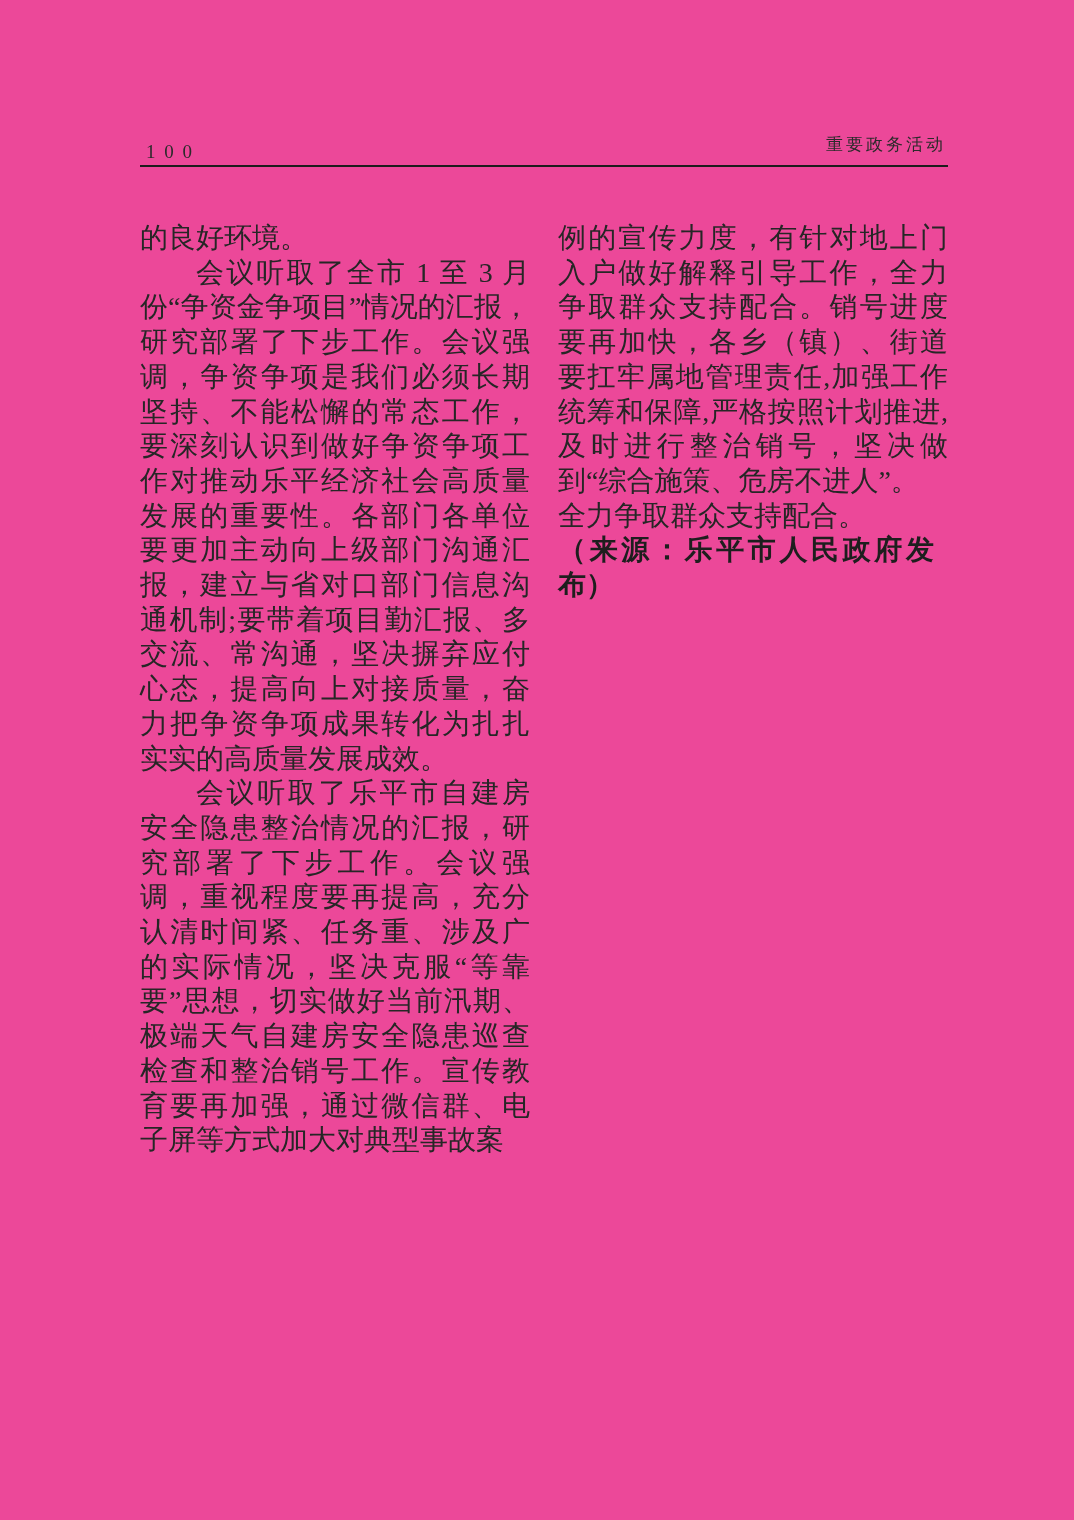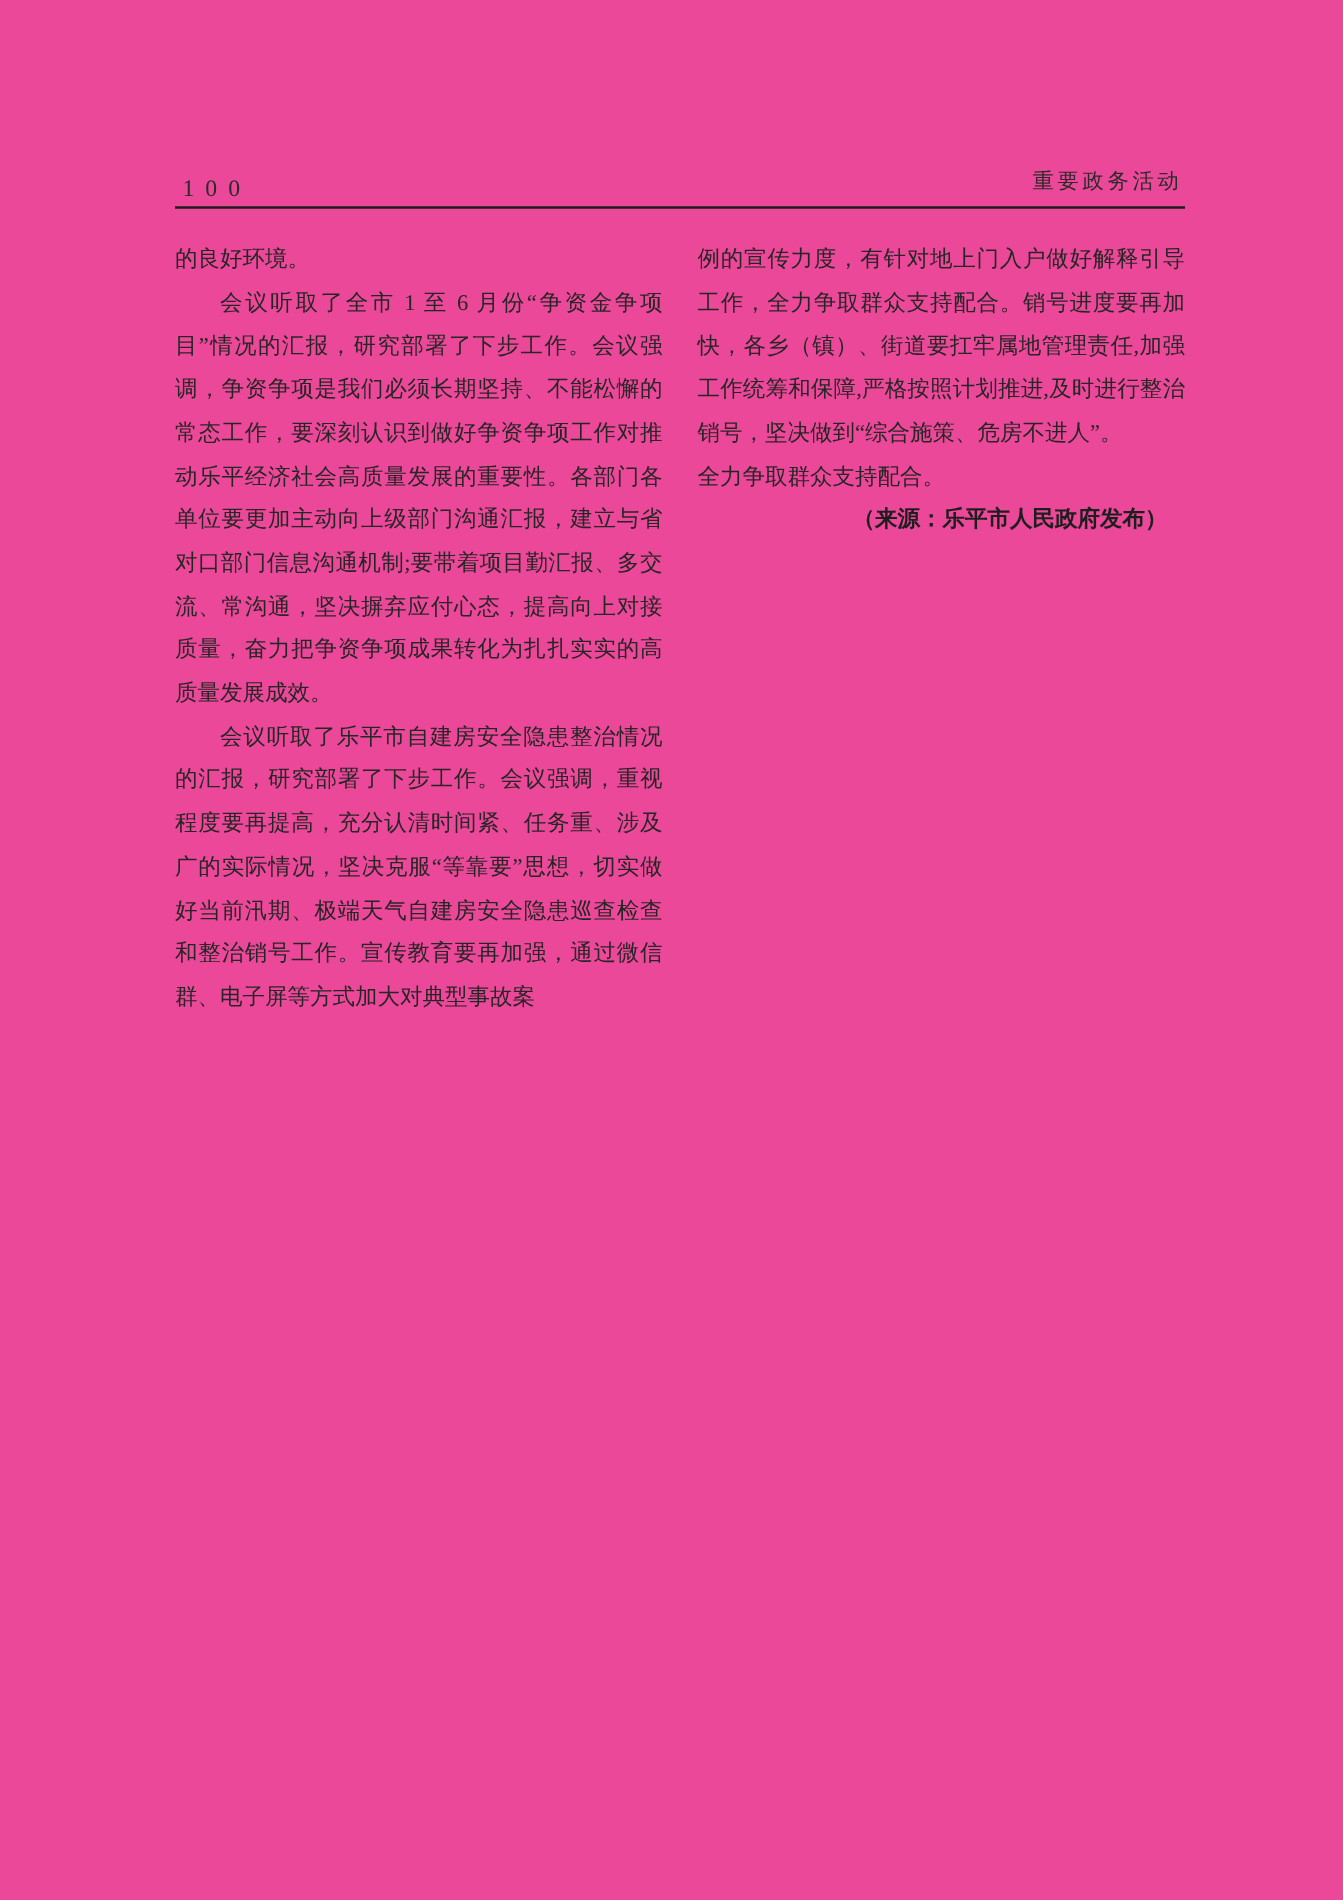--- a/index.html
+++ b/index.html
@@ -41,52 +41,52 @@
     position: absolute;
     left: 140px;
     top: 190px;
     width: 808px;
     display: flex;
     gap: 28px;
   }
   .column {
     flex: none;
     width: 390px;
-    font-size: 18px;
+    font-size: 28px;
     line-height: 34.7px;
     text-align: justify;
     text-justify: inter-character;
     text-spacing-trim: space-all;
     color: #262626;
+    margin-top: 31px;
   }
   .para { margin: 0; }
   .para.indent { text-indent: 2em; }
   .para.source {
     font-weight: bold;
-    text-align: right;
     padding-right: 14px;
     color: #1e1e1e;
   }
 </style>
 </head>
 <body>
 
 <div class="page">
 
   <div class="pageno">1 0 0</div>
 
   <div class="section-title">重要政务活动</div>
 
   <div class="rule"></div>
 
   <div class="columns">
 
     <div class="column">
       <p class="para">的良好环境。</p>
-      <p class="para indent">会议听取了全市 1 至 6 月份“争资金争项目”情况的汇报，研究部署了下步工作。会议强调，争资争项是我们必须长期坚持、不能松懈的常态工作，要深刻认识到做好争资争项工作对推动乐平经济社会高质量发展的重要性。各部门各单位要更加主动向上级部门沟通汇报，建立与省对口部门信息沟通机制;要带着项目勤汇报、多交流、常沟通，坚决摒弃应付心态，提高向上对接质量，奋力把争资争项成果转化为扎扎实实的高质量发展成效。</p>
+      <p class="para indent">会议听取了全市 1 至 3 月份“争资金争项目”情况的汇报，研究部署了下步工作。会议强调，争资争项是我们必须长期坚持、不能松懈的常态工作，要深刻认识到做好争资争项工作对推动乐平经济社会高质量发展的重要性。各部门各单位要更加主动向上级部门沟通汇报，建立与省对口部门信息沟通机制;要带着项目勤汇报、多交流、常沟通，坚决摒弃应付心态，提高向上对接质量，奋力把争资争项成果转化为扎扎实实的高质量发展成效。</p>
       <p class="para indent">会议听取了乐平市自建房安全隐患整治情况的汇报，研究部署了下步工作。会议强调，重视程度要再提高，充分认清时间紧、任务重、涉及广的实际情况，坚决克服“等靠要”思想，切实做好当前汛期、极端天气自建房安全隐患巡查检查和整治销号工作。宣传教育要再加强，通过微信群、电子屏等方式加大对典型事故案</p>
     </div>
 
     <div class="column">
       <p class="para">例的宣传力度，有针对地上门入户做好解释引导工作，全力争取群众支持配合。销号进度要再加快，各乡（镇）、街道要扛牢属地管理责任,加强工作统筹和保障,严格按照计划推进,及时进行整治销号，坚决做到“综合施策、危房不进人”。</p>
       <p class="para">全力争取群众支持配合。</p>
       <p class="para source">（来源：乐平市人民政府发布）</p>
     </div>
 
   </div>

